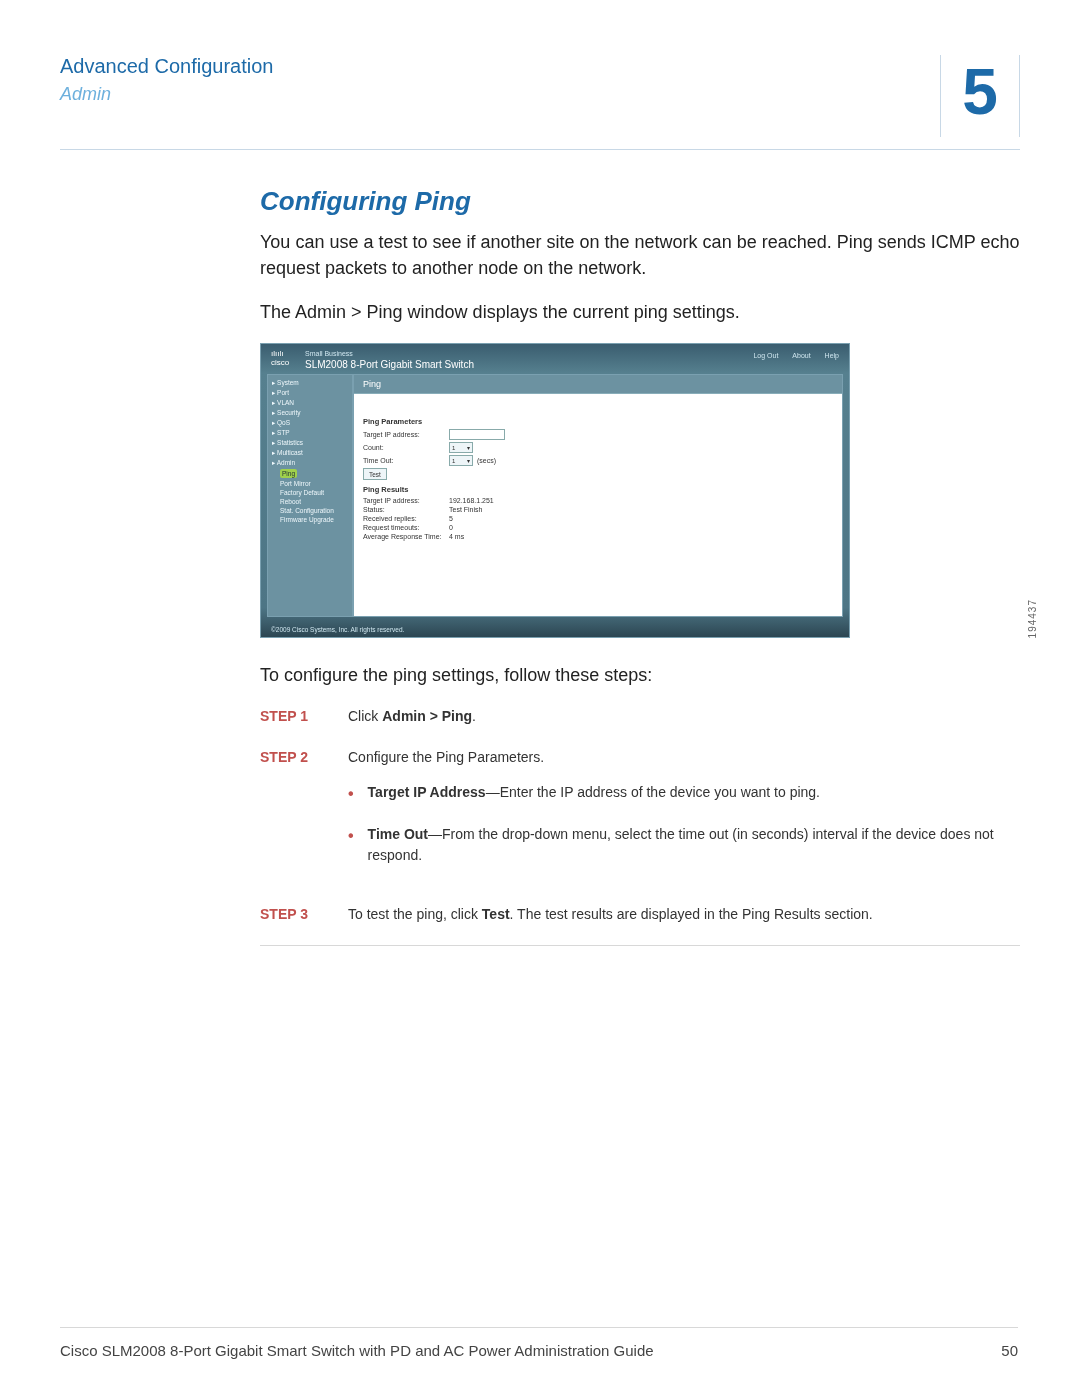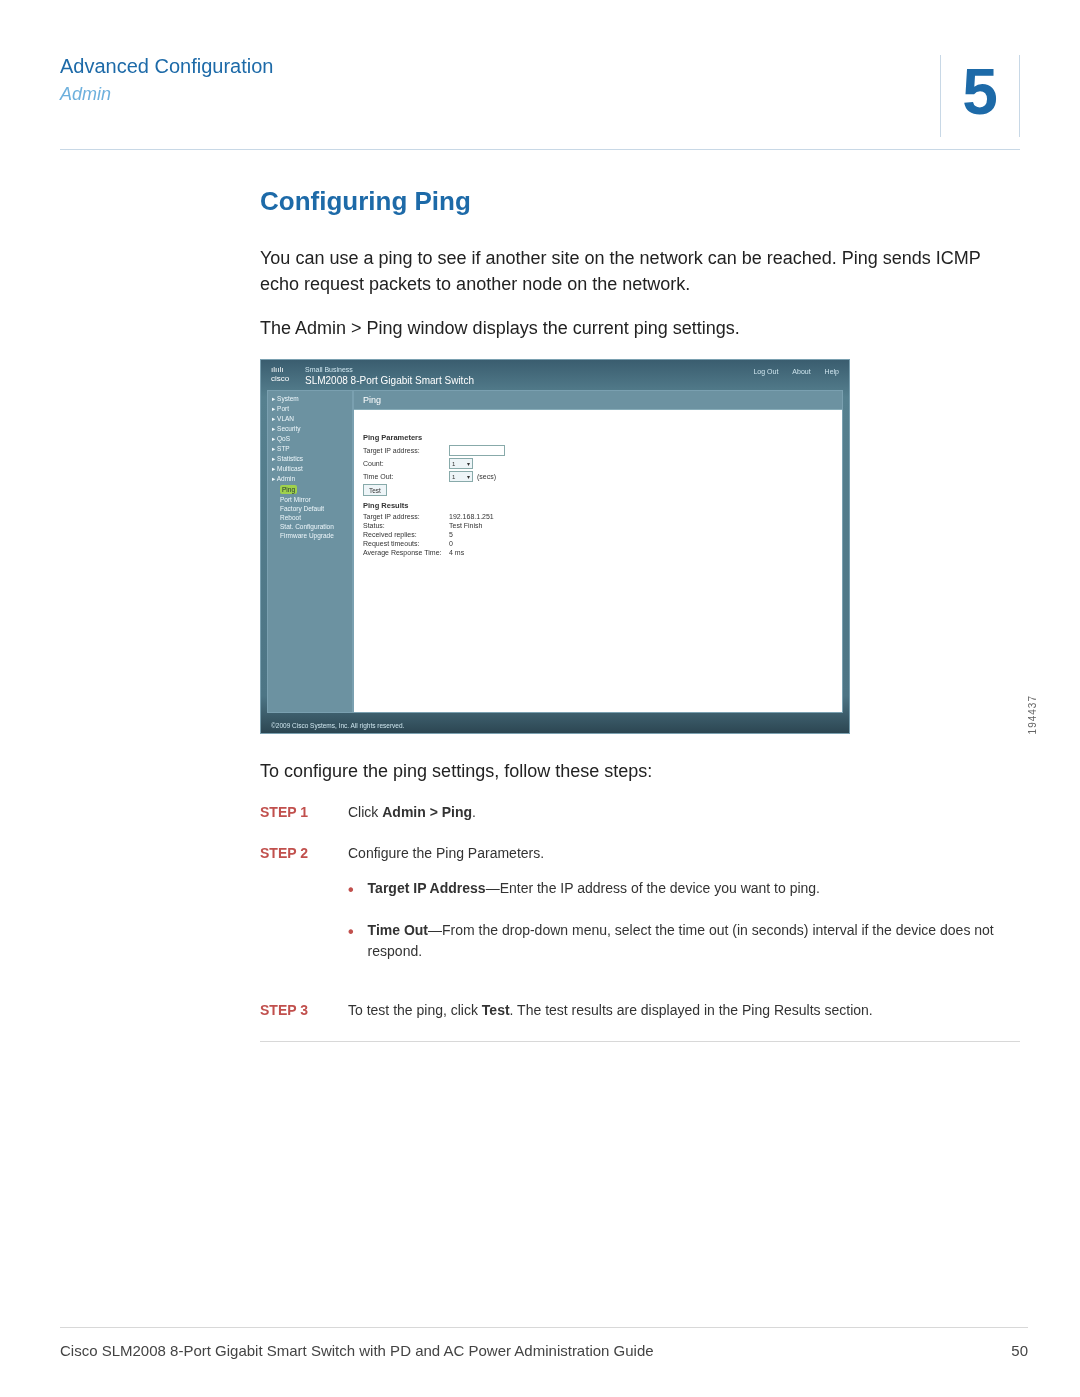--- a/index.html
+++ b/index.html
@@ -19,27 +19,27 @@
   .chapter-num {
     color: #1d6aa8; font-size: 64px; font-weight: bold;
     width: 80px; text-align: center;
     border-left: 1px solid #c8d8e6;
     border-right: 1px solid #c8d8e6;
     padding: 0 8px 8px 8px;
   }
   .top-rule { border: none; border-top: 1px solid #c8d8e6; margin-bottom: 36px; }
 
   .main { margin-left: 200px; }
-  .section-title { color: #1d6aa8; font-size: 26px; font-weight: bold; margin-bottom: 28px; }
+  .section-title { color: #1d6aa8; font-size: 26px; font-weight: bold; margin-bottom: 12px; font-style: italic; }
   .para { font-size: 18px; line-height: 1.45; margin-bottom: 18px; color: #222; }
 
   
   .screenshot-wrap { position: relative; margin: 18px 0 24px 0; }
   .screenshot {
-    position: relative; width: 590px; height: 375px;
+    position: relative; width: 590px; height: 295px;
     background: linear-gradient(#3a5d6f, #56808f 10%, #4d7585 90%, #2c4652);
     border: 1px solid #7aa0b0; font-size: 7px; color: #fff;
   }
   .ss-logo { position: absolute; top: 6px; left: 10px; font-size: 8px; line-height: 1.05; }
   .ss-sub  { position: absolute; top: 6px; left: 44px; font-size: 7px; color: #cfe6ef;}
   .ss-prod { position: absolute; top: 15px; left: 44px; font-size: 10px; color: #fff; }
   .ss-links { position: absolute; top: 8px; right: 10px; font-size: 7px; color: #cfe6ef; }
   .ss-links span { margin-left: 12px; }
   .ss-body { position: absolute; top: 30px; left: 6px; right: 6px; bottom: 20px; display: flex; }
   .ss-side { width: 86px; background: #6c92a1; border: 1px solid #7aa0b0; color: #eef7fb; font-size: 6.5px; padding: 4px 4px; }
@@ -64,39 +64,39 @@
   .step-lbl { color: #c1504d; font-weight: bold; white-space: nowrap; min-width: 70px; }
   .step-body { flex: 1; }
   .step-body b { font-weight: bold; }
   ul.bullets { list-style: none; margin-top: 14px; }
   ul.bullets li { display: flex; gap: 14px; margin-bottom: 18px; }
   ul.bullets li::before { content: "•"; color: #c1504d; font-weight: bold; font-size: 16px; line-height: 1.5; }
   .bullets .bbody { flex: 1; }
   .step-rule { border: none; border-top: 1px solid #d8d8d8; margin: 8px 0 0 0; }
 
   
-  .page-footer { position: absolute; left: 60px; right: 52px; bottom: 38px; }
+  .page-footer { position: absolute; left: 60px; right: 62px; bottom: 38px; }
   .footer-rule { border: none; border-top: 1px solid #d8d8d8; margin-bottom: 14px; }
   .footer-row { display: flex; justify-content: space-between; font-size: 15px; color: #444; }
 </style>
 </head>
 <body>
 
 <div class="header-row">
   <div class="header-left">
     <div class="header-title">Advanced Configuration</div>
     <div class="header-sub">Admin</div>
   </div>
   <div class="chapter-num">5</div>
 </div>
 <hr class="top-rule">
 
 <div class="main">
   <div class="section-title">Configuring Ping</div>
-  <p class="para">You can use a ping to see if another site on the network can be reached. Ping sends ICMP echo request packets to another node on the network.</p>
+  <p class="para">You can use a test to see if another site on the network can be reached. Ping sends ICMP echo request packets to another node on the network.</p>
   <p class="para">The Admin &gt; Ping window displays the current ping settings.</p>
 
   <div class="screenshot-wrap">
     <div class="screenshot">
       <div class="ss-logo">ılıılı<br><span>cisco</span></div>
       <div class="ss-sub">Small Business</div>
       <div class="ss-prod">SLM2008 8-Port Gigabit Smart Switch</div>
       <div class="ss-links">
         <span>Log Out</span>
         <span>About</span>

